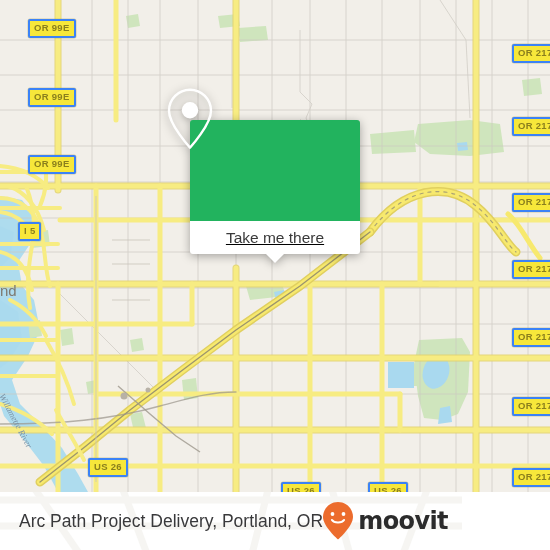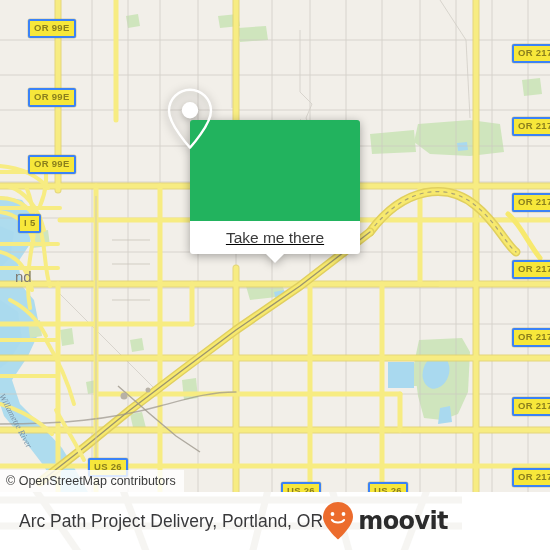--- a/index.html
+++ b/index.html
@@ -305,27 +305,27 @@
           <path d="M 118 386 L 150 414 L 176 436 L 200 452"></path>
           <path d="M 300 120 L 316 138 L 318 182"></path>
         </g>
         <g fill="#b7b1a6">
           <circle cx="124" cy="396" r="3.5"></circle>
           <circle cx="148" cy="390" r="2.5"></circle>
         </g>
       </g>
     </svg>
 
-    <div class="place-label" style="left:0px;top:268px;margin-left:15px;">nd</div>
+    <div class="place-label" style="left:0px;top:282px;">nd</div>
     <div class="river-label" style="left:6px;top:392px;transform:rotate(62deg);">Willamette River</div>
 
     <div class="shield" style="left:28px;top:19px;">OR 99E</div>
     <div class="shield" style="left:28px;top:88px;">OR 99E</div>
     <div class="shield" style="left:28px;top:155px;">OR 99E</div>
-    <div class="shield" style="left:18px;top:214px;">I 5</div>
+    <div class="shield" style="left:18px;top:222px;">I 5</div>
 
     <div class="shield" style="left:512px;top:44px;">OR 217</div>
     <div class="shield" style="left:512px;top:117px;">OR 217</div>
     <div class="shield" style="left:512px;top:193px;">OR 217</div>
     <div class="shield" style="left:512px;top:260px;">OR 217</div>
     <div class="shield" style="left:512px;top:328px;">OR 217</div>
     <div class="shield" style="left:512px;top:397px;">OR 217</div>
     <div class="shield" style="left:512px;top:468px;">OR 217</div>
 
     <div class="shield" style="left:88px;top:458px;">US 26</div>
@@ -338,21 +338,20 @@
           <path d="M27 4 C15.4 4 6 13.4 6 25 C6 39 27 62 27 62 C27 62 48 39 48 25 C48 13.4 38.6 4 27 4 Z" fill="none" stroke="#ffffff" stroke-width="2.4" stroke-linejoin="round"></path>
           <circle cx="27" cy="24.5" r="8.2" fill="#ffffff"></circle>
         </svg>
       </div>
       <div id="popup-action">
         <span>Take me there</span>
         <div id="popup-tail"></div>
       </div>
     </div>
 
-    <div id="attrib">© OpenStreetMap contributors</div>
   </div>
 
   <div id="footer">
     <svg id="footer-watermark" width="550" height="58" viewBox="0 0 550 58">
       <rect x="0" y="0" width="550" height="58" fill="#ffffff"></rect>
       <g stroke="#efeee9" stroke-width="7" fill="none" stroke-linecap="round">
         <path d="M 30 -10 L 85 70"></path>
         <path d="M 120 -10 L 150 70"></path>
         <path d="M 270 -10 L 250 70"></path>
         <path d="M 330 -10 L 352 70"></path>

